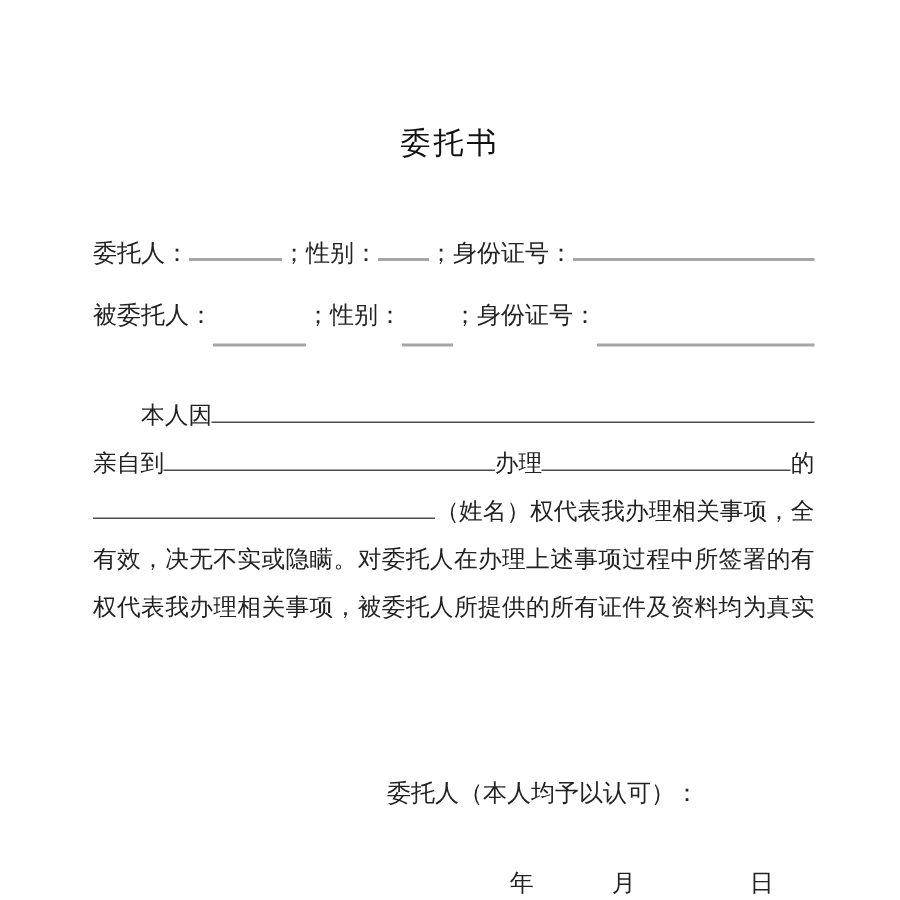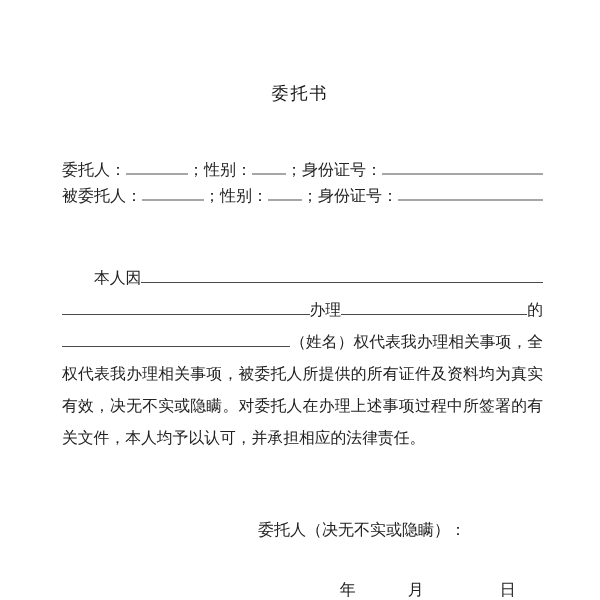--- a/index.html
+++ b/index.html
@@ -3,21 +3,21 @@
 <meta charset="utf-8">
 <style>
   * { margin:0; padding:0; box-sizing:border-box; }
   html,body { background:#ffffff; }
   #page {
     position:relative; width:600px; height:600px; background:#ffffff;
     font-family:"Liberation Sans", sans-serif; color:#222222; overflow:hidden;
   }
   .title {
     position:absolute; top:82px; left:0; width:100%;
-    text-align:center; font-size:17px; letter-spacing:2px; color:#111111;
+    text-align:center; font-size:20px; letter-spacing:2px; color:#111111;
     white-space:pre;
   }
   .row {
     position:absolute; left:62px; width:481px; height:32px;
     display:flex; align-items:baseline; font-size:16px; line-height:32px;
     white-space:pre;
   }
   .blank {
     display:inline-block; height:1px;
     border-bottom:2px solid #a6a6a6; margin-bottom:-4px;
@@ -49,48 +49,48 @@
 
   <div class="row" style="top:154px;">
     <span>委托人：</span>
     <span class="blank" style="flex:0 0 62px;"></span>
     <span>；性别：</span>
     <span class="blank" style="flex:0 0 34px;"></span>
     <span>；身份证号：</span>
     <span class="blank grow"></span>
   </div>
 
-  <div class="row" style="top:180px;">
+  <div class="row" style="top:195px;align-items:flex-end;">
     <span>被委托人：</span>
     <span class="blank" style="flex:0 0 62px;"></span>
     <span>；性别：</span>
     <span class="blank" style="flex:0 0 34px;"></span>
     <span>；身份证号：</span>
     <span class="blank grow"></span>
   </div>
 
   <div class="para">
     <div class="pline">
       <span class="indent">本人因</span>
       <span class="blank grow"></span>
     </div>
     <div class="pline">
+      <span>亲自到</span>
       <span class="blank" style="flex:1.33 1 0;"></span>
       <span>办理</span>
       <span class="blank" style="flex:1 1 0;"></span>
       <span>的</span>
     </div>
     <div class="pline">
       <span class="blank grow"></span>
       <span>（姓名）权代表我办理相关事项，全</span>
     </div>
+    <div class="tline just">有效，决无不实或隐瞒。对委托人在办理上述事项过程中所签署的有</div>
     <div class="tline just">权代表我办理相关事项，被委托人所提供的所有证件及资料均为真实</div>
-    <div class="tline just">有效，决无不实或隐瞒。对委托人在办理上述事项过程中所签署的有</div>
-    <div class="tline">关文件，本人均予以认可，并承担相应的法律责任。</div>
   </div>
 
-  <div class="sig">委托人（决无不实或隐瞒）：</div>
+  <div class="sig">委托人（本人均予以认可）：</div>
 
   <div class="dateline">
     <span>年</span><span class="m">月</span><span class="d">日</span>
   </div>
 
 </div>
 
 </body></html>

